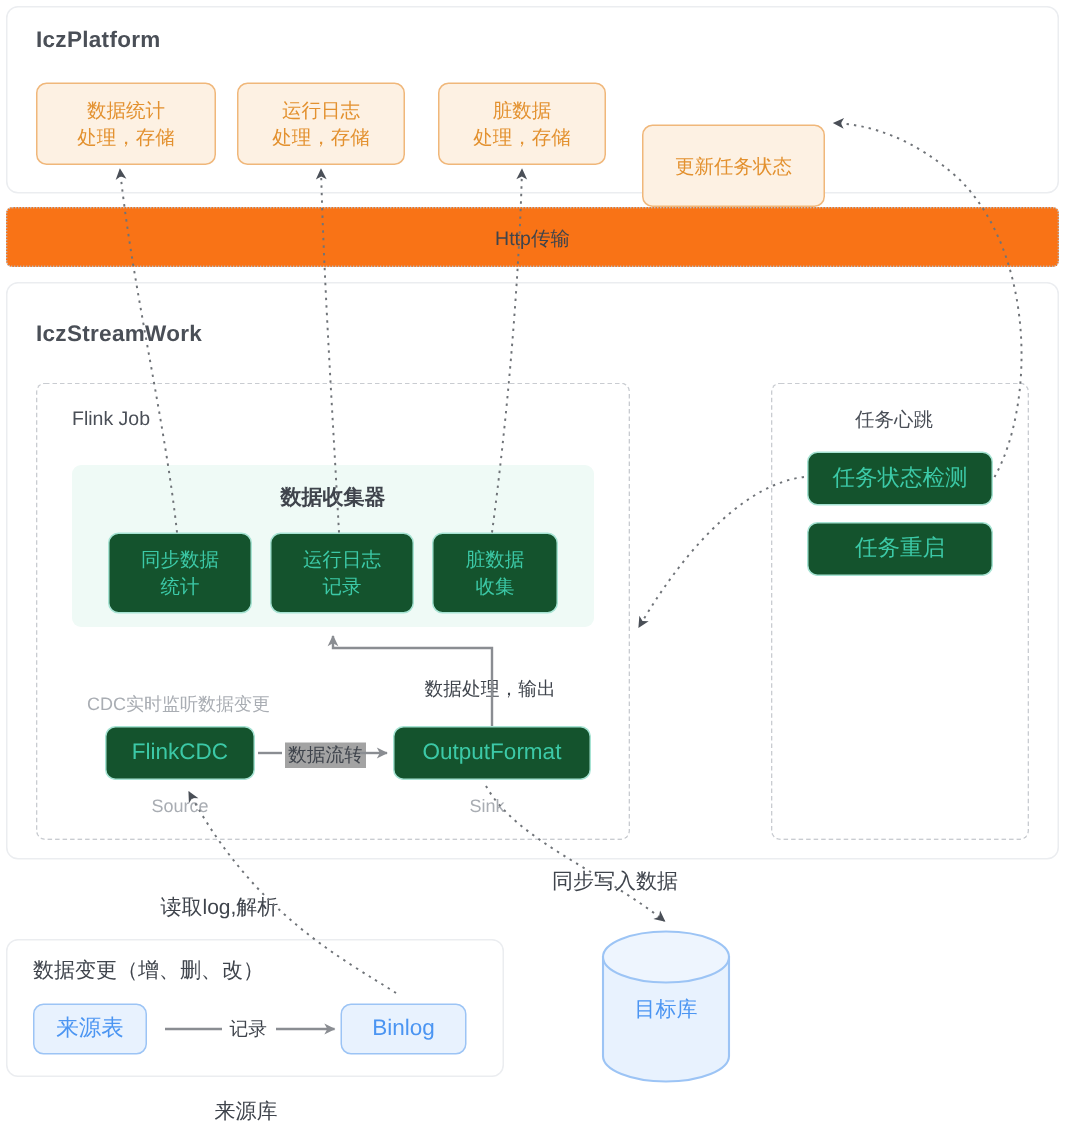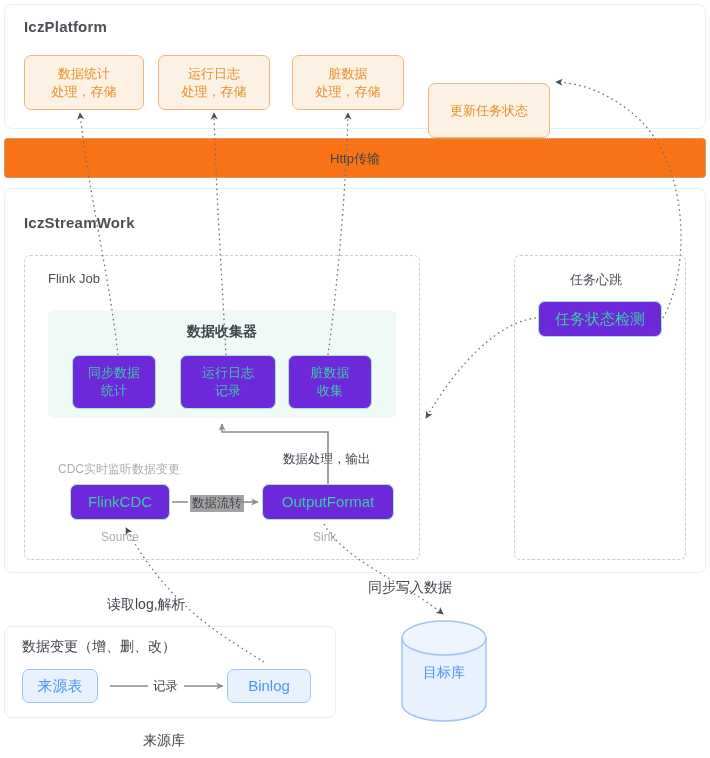--- a/index.html
+++ b/index.html
@@ -38,21 +38,21 @@
   
   .node{
     display:flex;align-items:center;justify-content:center;
     text-align:center;border-radius:7px;border:1px solid;
     line-height:1.35;font-size:13px;white-space:pre-line;
   }
   .node-orange{
     background:#fdf1e3;border-color:#f0b77a;color:#e3912f;
   }
   .node-teal{
-    background:#6d28d9;border-color:#a6e3d3;color:#3cc9a7;
+    background:#14532d;border-color:#a6e3d3;color:#3cc9a7;
   }
   .node-teal-lg{font-size:15px;}
   .node-blue{
     background:#e8f2fe;border-color:#9cc4f5;color:#4b95f2;
   }
   .collector-wrap{
     background:#effaf6;border-radius:6px;
   }
   .collector-title{
     position:absolute;width:100%;text-align:center;font-size:14px;
@@ -96,38 +96,39 @@
 
   <div class="abs panel" style="left:4px;top:188px;width:702px;height:385px;"></div>
   <div class="panel-title" style="left:24px;top:214px;">IczStreamWork</div>
 
   <div class="abs dashbox" style="left:24px;top:255px;width:396px;height:305px;"></div>
   <div class="dashbox-title" style="left:48px;top:271px;">Flink Job</div>
 
   <div class="abs collector-wrap" style="left:48px;top:310px;width:348px;height:108px;">
     <div class="collector-title">数据收集器</div>
   </div>
-  <div class="abs node node-teal" style="left:72px;top:355px;width:84px;height:54px;">同步数据
+  <div class="abs node node-teal" style="left:72px;top:355px;width:96px;height:54px;">同步数据
 统计</div>
   <div class="abs node node-teal" style="left:180px;top:355px;width:96px;height:54px;">运行日志
 记录</div>
   <div class="abs node node-teal" style="left:288px;top:355px;width:84px;height:54px;">脏数据
 收集</div>
 
   <div class="mini-label" style="left:58px;top:461px;">CDC实时监听数据变更</div>
   <div class="abs node node-teal node-teal-lg" style="left:70px;top:484px;width:100px;height:36px;">FlinkCDC</div>
   <div class="abs node node-teal node-teal-lg" style="left:262px;top:484px;width:132px;height:36px;">OutputFormat</div>
   <div class="mini-label" style="left:101px;top:530px;">Source</div>
   <div class="mini-label" style="left:313px;top:530px;">Sink</div>
   <div class="edge-label" style="left:190px;top:495px;background:#a3a3a3;padding:0 2px;">数据流转</div>
   <div class="edge-label" style="left:283px;top:451px;">数据处理，输出</div>
 
   <div class="abs dashbox" style="left:514px;top:255px;width:172px;height:305px;"></div>
   <div class="dashbox-title" style="left:570px;top:271px;">任务心跳</div>
   <div class="abs node node-teal node-teal-lg" style="left:538px;top:301px;width:124px;height:36px;">任务状态检测</div>
+  <div class="abs node node-teal node-teal-lg" style="left:538px;top:348px;width:124px;height:36px;">任务重启</div>
 
   <div class="abs panel" style="left:4px;top:626px;width:332px;height:92px;"></div>
   <div class="outside-label" style="left:22px;top:638px;">数据变更（增、删、改）</div>
   <div class="abs node node-blue node-teal-lg" style="left:22px;top:669px;width:76px;height:34px;">来源表</div>
   <div class="abs node node-blue node-teal-lg" style="left:227px;top:669px;width:84px;height:34px;">Binlog</div>
   <div class="edge-label" style="left:150px;top:678px;background:#fff;padding:0 3px;">记录</div>
   <div class="outside-label" style="left:143px;top:732px;">来源库</div>
 
   <div class="abs" style="left:400px;top:620px;width:88px;height:102px;">
     <svg width="88" height="102" style="position:absolute;left:0;top:0;">

